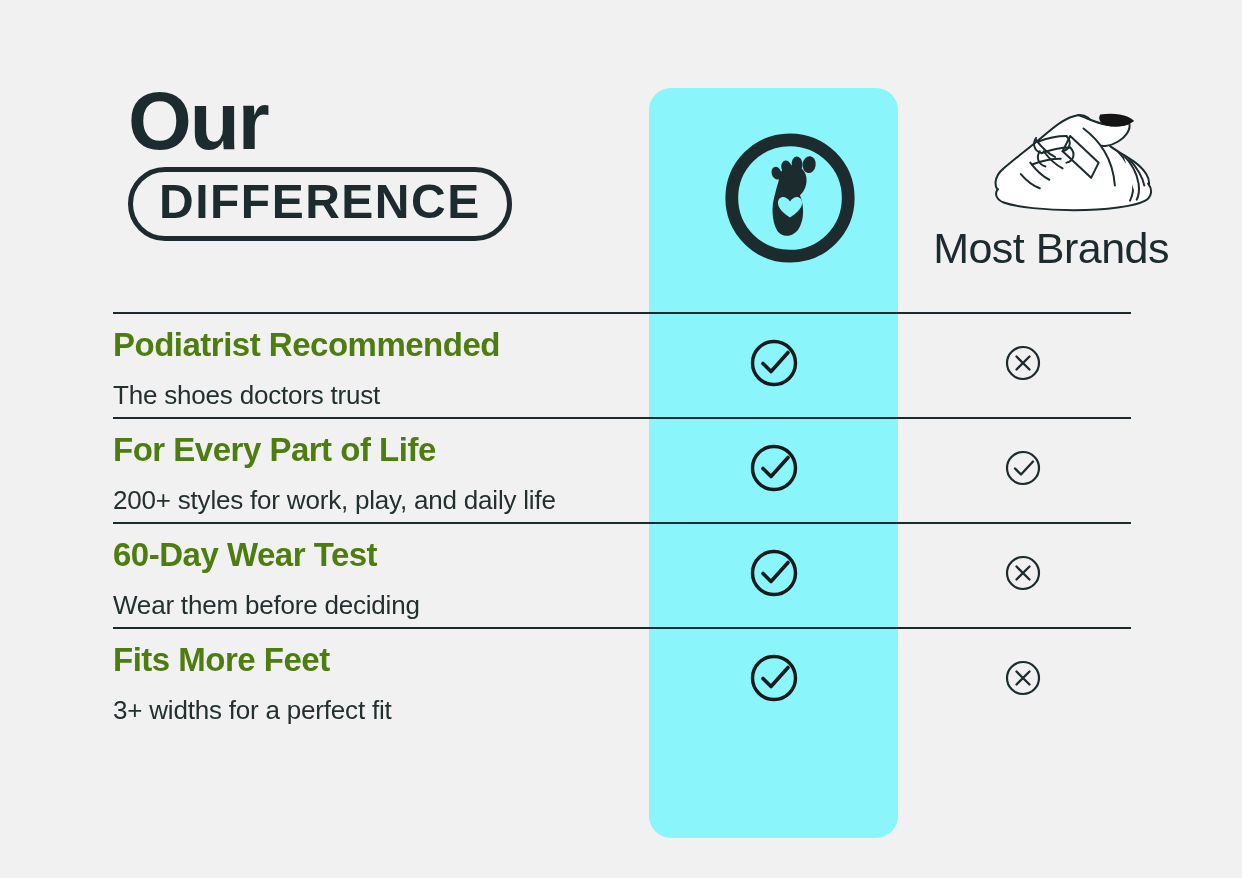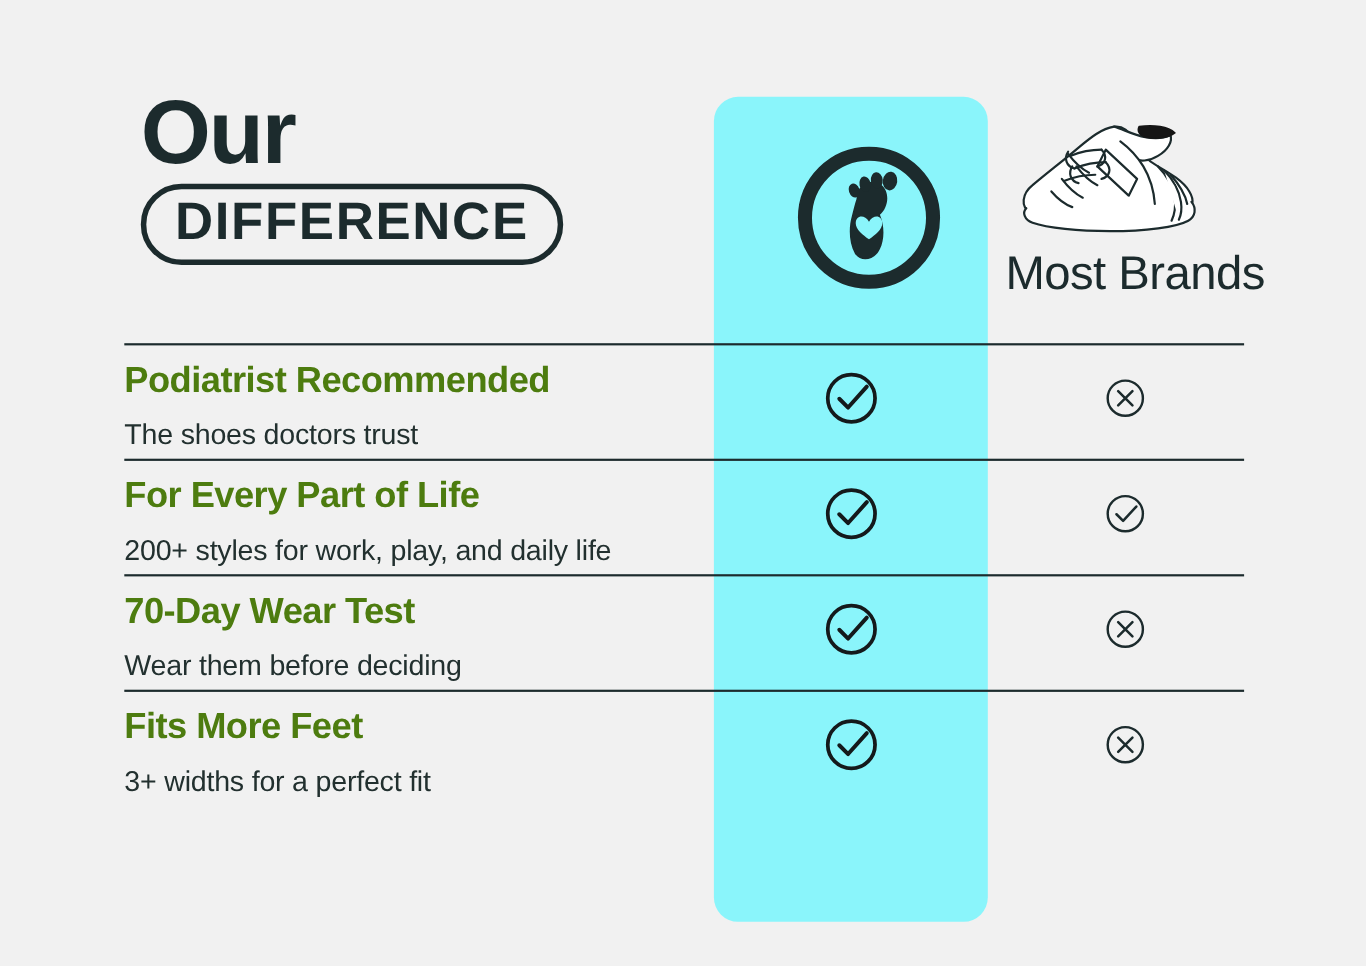--- a/index.html
+++ b/index.html
@@ -80,21 +80,21 @@
   }
 
   #most-brands-cell {
     position: absolute;
     left: 898px;
     top: 88px;
     width: 255px;
     height: 224px;
     display: flex;
     flex-direction: column;
-    align-items: flex-start;
+    align-items: flex-end;
     justify-content: flex-start;
   }
   #shoe-illustration {
     margin-top: 6px;
   }
   #most-brands-label {
     font-size: 43px;
     letter-spacing: -0.5px;
     color: #1c2b2d;
     margin-top: 2px;
@@ -265,21 +265,21 @@
       <div class="mark-cell-other">
         <span><svg width="42" height="42" viewBox="0 0 42 42" aria-hidden="true">
             <circle cx="21" cy="21" r="16" fill="none" stroke="#1c2b2d" stroke-width="2.2"></circle>
             <path d="M13 21.5 L19 27.5 L31 14.5" fill="none" stroke="#1c2b2d" stroke-width="2.3" stroke-linecap="round" stroke-linejoin="round"></path>
           </svg></span>
       </div>
     </div>
     <div class="table-row">
       <div class="row-divider"></div>
       <div class="feature-text">
-        <div class="feature-title">70-Day Wear Test</div>
+        <div class="feature-title">60-Day Wear Test</div>
         <div class="feature-subtitle">Wear them before deciding</div>
       </div>
       <div class="mark-cell-brand">
         <span><svg width="56" height="56" viewBox="0 0 56 56" aria-hidden="true">
             <circle cx="28" cy="28" r="21.5" fill="none" stroke="#14191b" stroke-width="3.4"></circle>
             <path d="M17 28.5 L25 36.5 L42 17.5" fill="none" stroke="#14191b" stroke-width="3.6" stroke-linecap="round" stroke-linejoin="round"></path>
           </svg></span>
       </div>
       <div class="mark-cell-other">
         <span><svg width="42" height="42" viewBox="0 0 42 42" aria-hidden="true">

